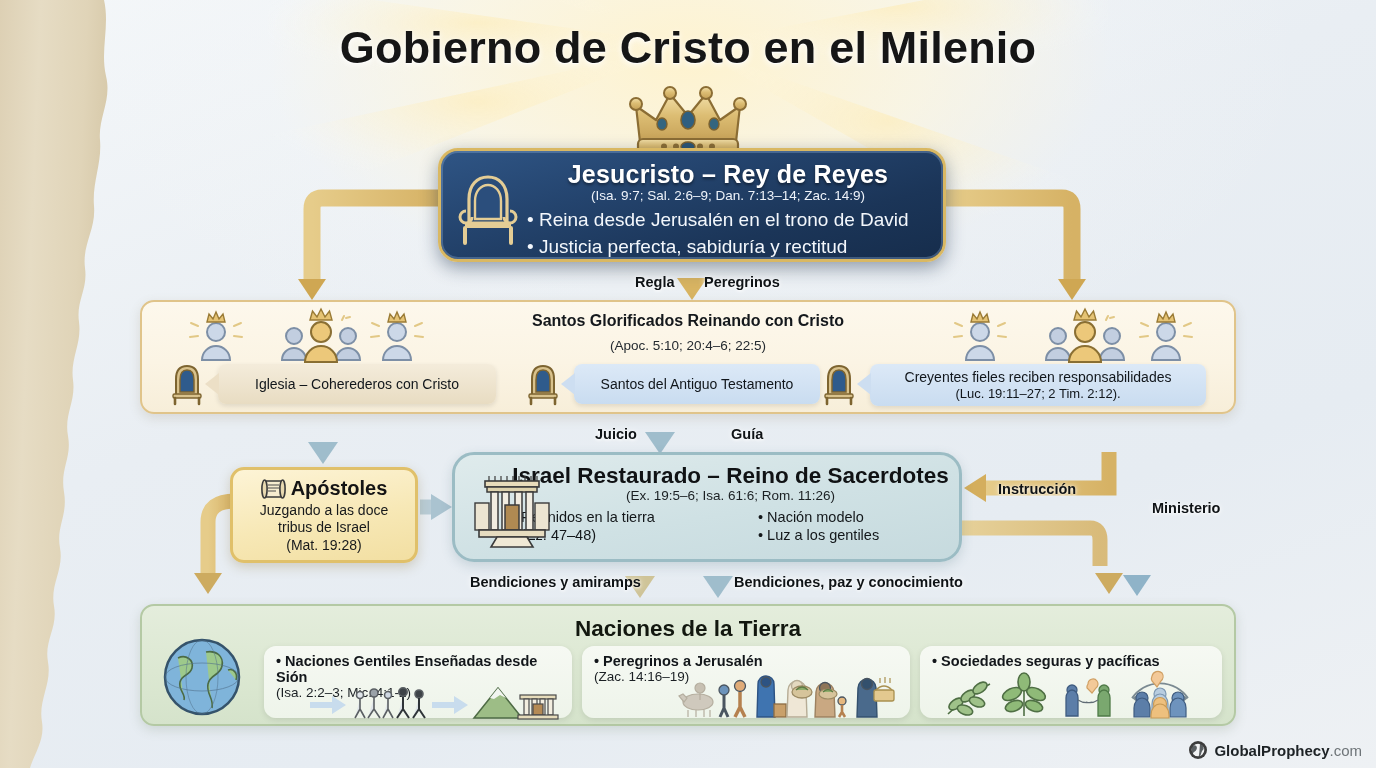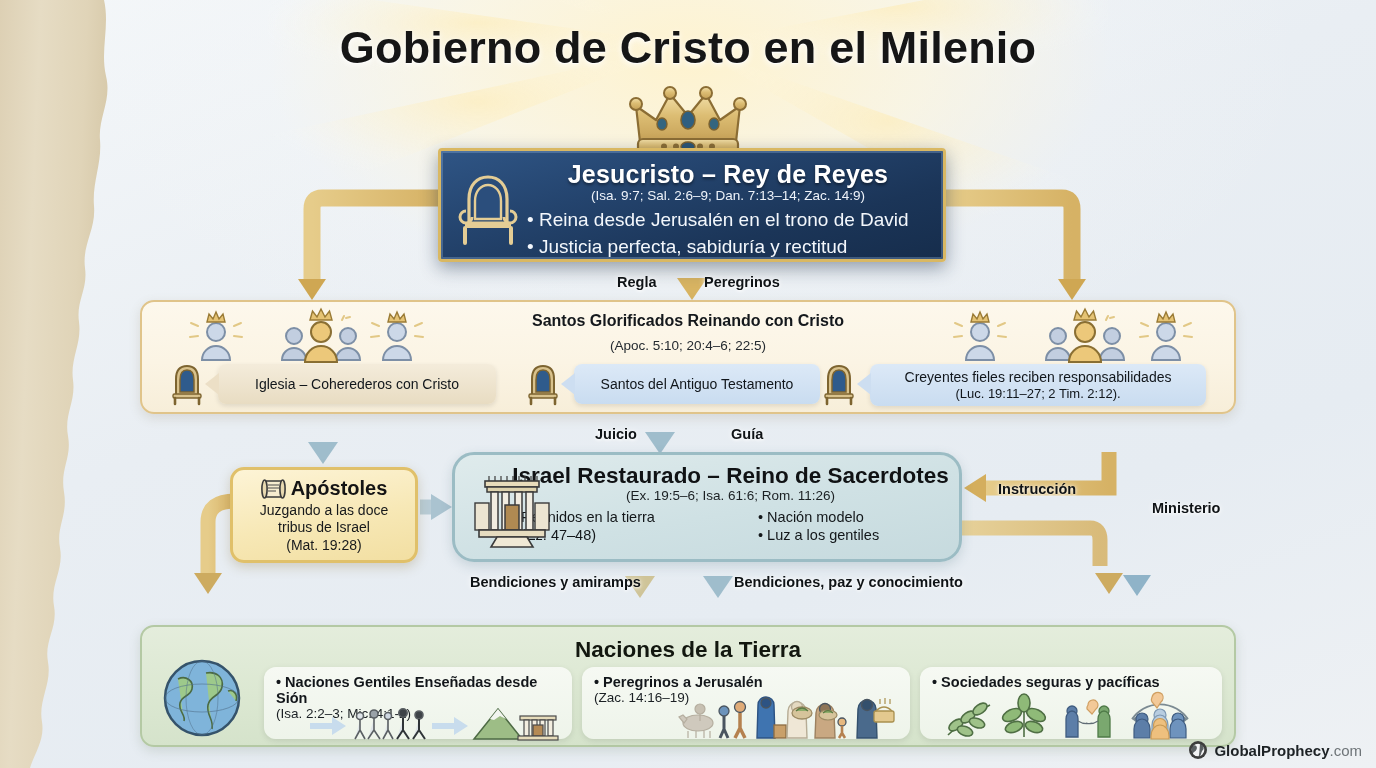--- a/index.html
+++ b/index.html
@@ -38,21 +38,21 @@
   }
 
   
   #crown { position: absolute; left: 624px; top: 84px; width: 128px; height: 72px; }
 
   
   #christ {
     position: absolute; left: 438px; top: 148px; width: 508px; height: 114px;
     background: linear-gradient(165deg,#2f5585 0%, #24446e 35%, #1b3558 70%, #162d4c 100%);
     border: 3px solid #d9b863;
-    border-radius: 4px;
+    border-radius: 20px;
     box-shadow: 0 6px 18px rgba(20,40,70,.42), inset 0 0 0 2px rgba(150,185,225,.32);
     color: #fff;
     padding: 9px 14px 8px 86px;
   }
   #christ:before {
     content:""; position:absolute; left:-10px; top:-10px; right:-10px; bottom:-10px;
     border:3px solid #cdab58; border-radius:16px; z-index:-1;
     background: linear-gradient(160deg,#e7cf90,#c8a24e);
     box-shadow: 0 8px 20px rgba(0,0,0,.25);
   }
@@ -116,21 +116,20 @@
   #israel .cols ul { list-style:none; }
   #israel .cols li:before { content:"• "; }
   #temple-icon { position:absolute; left:16px; top:18px; width:82px; height:78px; }
 
   
   #nations {
     position:absolute; left:140px; top:604px; width:1096px; height:122px;
     background: linear-gradient(180deg,#e4eddc 0%,#dce8d2 55%,#d5e3cb 100%);
     border:2px solid #b4c9a4; border-radius:14px;
     box-shadow: 0 4px 12px rgba(90,110,80,.18);
-    margin-top: 21px;
   }
   #nations .nat-ttl { position:absolute; left:0; right:0; top:10px; text-align:center; font-size:22.5px; font-weight:bold; color:#12170f; }
   #globe-icon { position:absolute; left:16px; top:30px; width:88px; height:82px; }
   .nat-card {
     position:absolute; top:40px; height:72px;
     background: linear-gradient(180deg,#f6f9f3,#eef4ea);
     border-radius:12px; box-shadow:0 2px 6px rgba(0,0,0,.10);
     padding:7px 10px 0 12px;
   }
   .nat-card .h { font-size:14.5px; font-weight:bold; color:#12161a; }
@@ -577,21 +576,21 @@
           <path d="M230,40 a8,10 0 0,1 16,0 l0,9 l-16,0 Z" fill="#6e93bd" stroke="#3f5c80" stroke-width="1.2"></path>
           <circle cx="220" cy="26" r="6" fill="#b8cde0" stroke="#7d98b3" stroke-width="1.2"></circle>
           <path d="M212,36 a8,10 0 0,1 16,0 l0,13 l-16,0 Z" fill="#b8cde0" stroke="#7d98b3" stroke-width="1.2"></path>
           <circle cx="220" cy="36" r="6.5" fill="#eec07e" stroke="#c89a56" stroke-width="1.2"></circle>
           <path d="M211,47 a9,11 0 0,1 18,0 l0,3 l-18,0 Z" fill="#eec07e" stroke="#c89a56" stroke-width="1.2"></path>
         </g>
       </svg>
     </div>
   </div>
 
-  <div class="conn-label" style="left:617px; top:274px;">Regla</div>
+  <div class="conn-label" style="left:635px; top:274px;">Regla</div>
   <div class="conn-label" style="left:704px; top:274px;">Peregrinos</div>
   <div class="conn-label" style="left:595px; top:426px;">Juicio</div>
   <div class="conn-label" style="left:731px; top:426px;">Guía</div>
   <div class="conn-label" style="left:998px; top:481px;">Instrucción</div>
   <div class="conn-label" style="left:1152px; top:500px;">Ministerio</div>
   <div class="conn-label" style="left:470px; top:574px;">Bendiciones y amiramps</div>
   <div class="conn-label" style="left:734px; top:574px;">Bendiciones, paz y conocimiento</div>
 
   <div id="footer">
     <svg width="20" height="20" viewBox="0 0 20 20">

